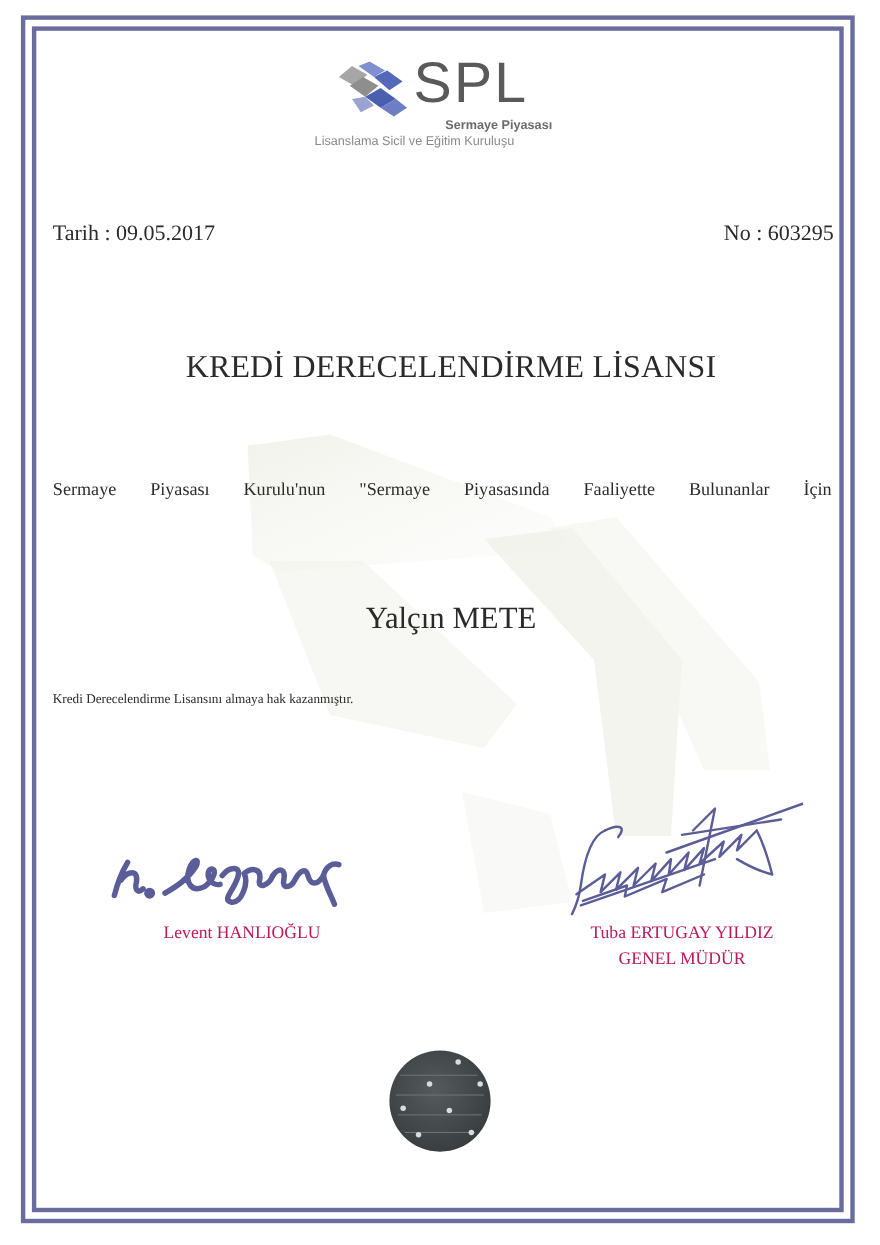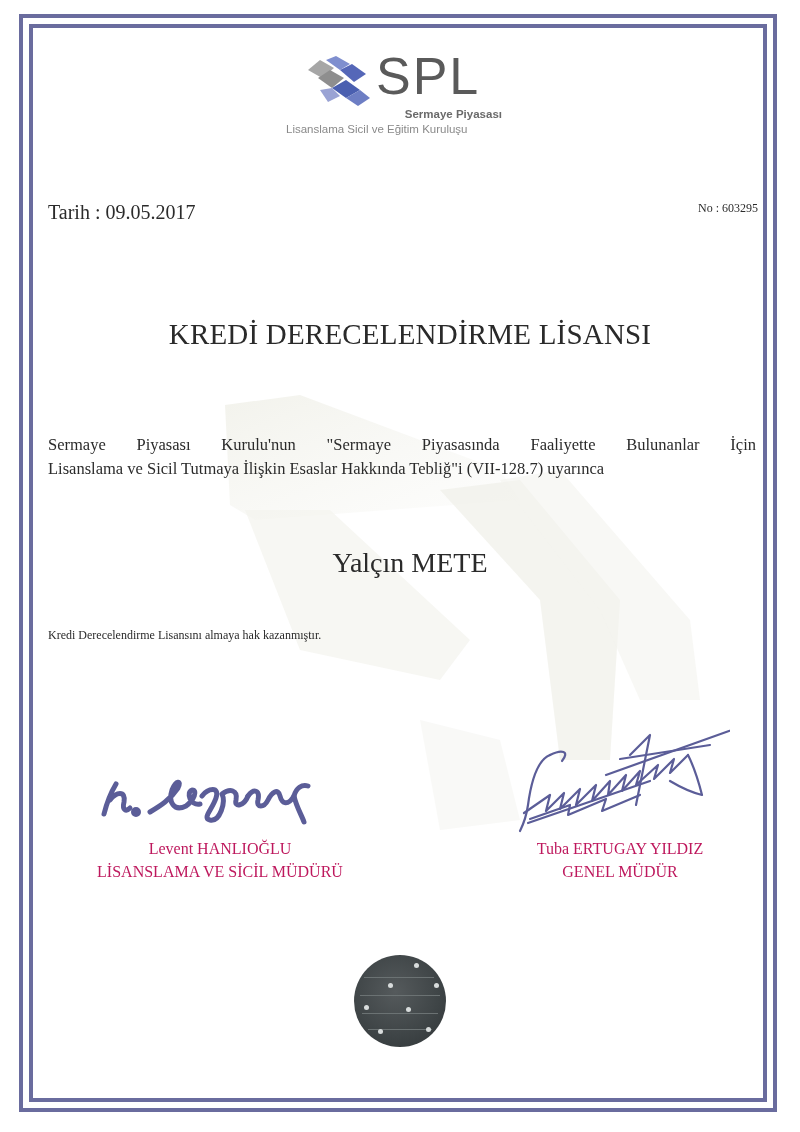--- a/index.html
+++ b/index.html
@@ -10,21 +10,21 @@
 
     .watermark { position: absolute; left: 0; top: 0; width: 800px; height: 1132px; pointer-events: none; }
 
     .logo { position: absolute; left: 300px; top: 52px; width: 210px; height: 92px; }
     .logo-mark { position: absolute; left: 6px; top: 4px; width: 66px; height: 52px; }
     .logo-spl { position: absolute; left: 76px; top: -6px; font-family: "Liberation Sans", sans-serif; font-size: 52px; font-weight: 300; color: #5a5a5a; letter-spacing: 2px; -webkit-text-stroke: 0px; }
     .logo-line1 { position: absolute; right: 8px; top: 56px; font-family: "Liberation Sans", sans-serif; font-size: 11.5px; font-weight: bold; color: #6a6a6a; white-space: nowrap; padding-left: 36px; }
     .logo-line2 { position: absolute; left: -14px; top: 71px; font-family: "Liberation Sans", sans-serif; font-size: 11.5px; color: #8a8a8a; white-space: nowrap; }
 
     .date { position: absolute; left: 48px; top: 201px; font-size: 20px; font-family: "Liberation Serif", serif; }
-    .number { position: absolute; right: 42px; top: 201px; font-size: 12px; font-family: "Liberation Serif", serif; }
+    .number { position: absolute; right: 42px; top: 201px; font-size: 20px; font-family: "Liberation Serif", serif; }
 
     .title { position: absolute; left: 0; width: 820px; top: 318px; text-align: center; font-family: "Liberation Serif", serif; font-size: 29px; letter-spacing: 0.2px; color: #2a2a2a; }
 
     .preamble { position: absolute; left: 48px; width: 708px; top: 433px; font-family: "Liberation Serif", serif; font-size: 16.5px; line-height: 24px; text-align: justify; text-align-last: left; }
     .preamble .l1 { display: block; text-align: justify; text-align-last: justify; }
     .preamble .l2 { display: block; }
 
     .holder { position: absolute; left: 0; width: 820px; top: 547px; text-align: center; font-family: "Liberation Serif", serif; font-size: 28px; color: #2a2a2a; }
 
     .statement { position: absolute; left: 48px; top: 628px; font-family: "Liberation Serif", serif; font-size: 12px; color: #2a2a2a; }
@@ -73,40 +73,38 @@
   <div class="logo-line2">Lisanslama Sicil ve Eğitim Kuruluşu</div>
 </div>
 
 <div class="date">Tarih : 09.05.2017</div>
 <div class="number">No : 603295</div>
 
 <div class="title">KREDİ DERECELENDİRME LİSANSI</div>
 
 <div class="preamble">
   <span class="l1">Sermaye Piyasası Kurulu'nun "Sermaye Piyasasında Faaliyette Bulunanlar İçin</span>
-  <span class="l2">Lisanslama ve Sicil Tutmaya İlişkin Esaslar Hakkında Tebliğ"i (VII-128.7) uyarınca</span>
 </div>
 
 <div class="holder">Yalçın METE</div>
 
 <div class="statement">Kredi Derecelendirme Lisansını almaya hak kazanmıştır.</div>
 
 <div class="sig-left">
   <svg class="sig-svg" style="left:28px; top:6px;" width="240" height="60" viewBox="0 0 240 60">
     <g fill="none" stroke="#5b5d98" stroke-width="5" stroke-linecap="round" stroke-linejoin="round">
       <path d="M18 18 C12 28 8 40 6 48 M12 34 C18 26 28 24 26 36 C24 44 28 46 32 42"></path>
       <circle cx="38" cy="46" r="2.5" fill="#5b5d98"></circle>
       <path d="M52 46 C62 40 72 34 80 22 C84 14 78 14 74 24 C70 36 76 46 88 40 C96 34 100 24 94 24 C88 26 92 40 102 38"></path>
       <path d="M104 30 C110 22 122 20 118 32 C114 44 104 52 112 54 C122 56 128 36 124 28 C132 22 140 24 138 34 C136 42 146 40 150 30"></path>
       <path d="M150 30 C156 22 162 24 160 34 C158 42 166 42 170 34 C174 26 180 22 182 30 C184 38 190 40 196 30 C198 22 204 18 210 20"></path>
       <path d="M196 30 C198 40 204 50 206 56"></path>
     </g>
   </svg>
   <div class="sig-name" style="top:80px;">Levent HANLIOĞLU</div>
-  <div class="sig-title" style="top:103px;">LİSANSLAMA VE SİCİL MÜDÜRÜ</div>
 </div>
 
 <div class="sig-right">
   <svg class="sig-svg" style="left:30px; top:0px;" width="220" height="120" viewBox="0 0 220 120">
     <g fill="none" stroke="#5b5d98" stroke-width="2.2" stroke-linecap="round" stroke-linejoin="round">
       <path d="M40 40 C30 44 22 60 18 90 C16 104 12 112 10 116"></path>
       <path d="M40 40 C52 34 60 36 52 46"></path>
       <path d="M14 98 L40 80 L36 96 L54 78 L50 94 L70 74 L66 90 L86 70 L82 86 L100 66 L98 80 L116 60 L112 76 L130 56 L126 70 L148 50 L144 64 L164 44 L160 58 L178 40"></path>
       <path d="M20 104 L60 90 L58 100 L96 84 L92 96 L130 80"></path>
       <path d="M120 40 L140 20 L126 90"></path>

